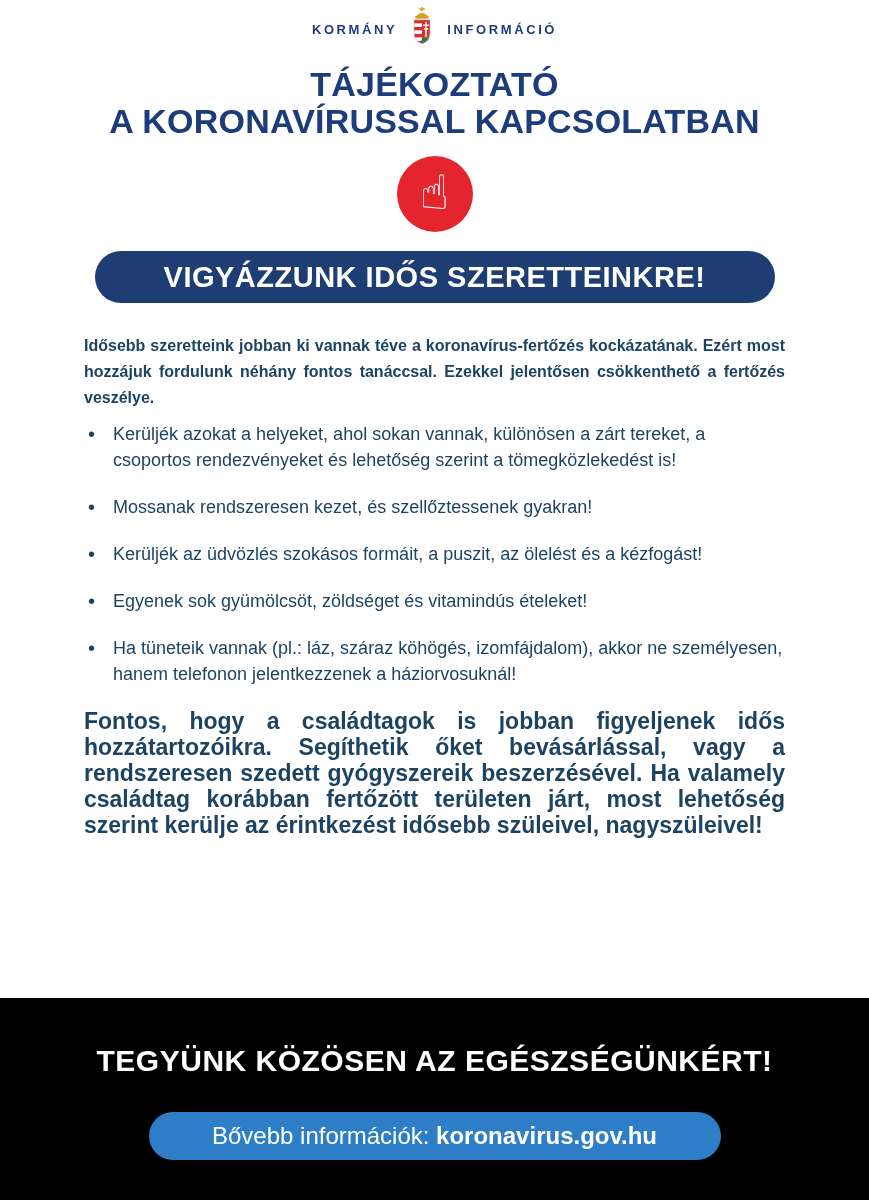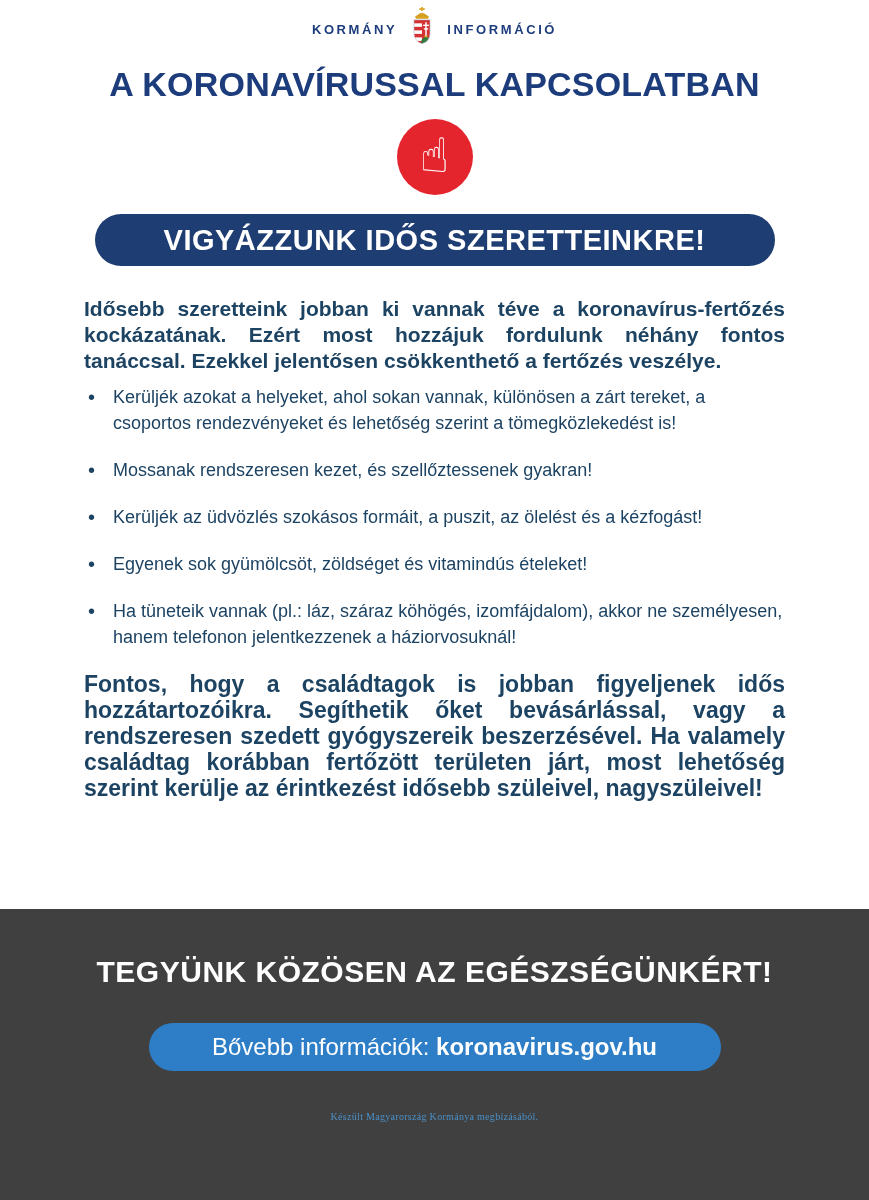--- a/index.html
+++ b/index.html
@@ -64,21 +64,21 @@
   }
 
   
   .content {
     margin: 30px 84px 0 84px;
     color: #1d4363;
     font-size: 18px;
   }
   .intro-paragraph {
     font-weight: 700;
-    font-size: 21px;
+    font-size: 16px;
     line-height: 26px;
     text-align: justify;
   }
   .advice-list {
     list-style: none;
     margin-top: 10px;
   }
   .advice-list li {
     position: relative;
     padding-left: 29px;
@@ -95,22 +95,22 @@
     margin-top: 7px;
     font-weight: 700;
     font-size: 23px;
     line-height: 26px;
     text-align: justify;
   }
 
   
   .footer {
     position: absolute; left: 0; bottom: 0;
-    width: 869px; height: 291px;
-    background: #404040;
+    width: 869px; height: 202px;
+    background: #000000;
     text-align: center;
     margin-top: 44px;
   }
   .footer-headline {
     margin-top: 46px;
     color: #ffffff; font-weight: 700; font-size: 30px;
     letter-spacing: 0.5px;
   }
   .info-button {
     display: inline-flex; align-items: center; justify-content: center;
@@ -172,20 +172,21 @@
             <rect x="22.3" y="27.5" width="5.4" height="1.8" fill="#ffffff"></rect>
           </g>
           <path d="M10 17 h20 v17 q0 9 -10 13 q-10 -4 -10 -13 z" fill="none" stroke="#b3b9c4" stroke-width="0.8"></path>
         </g>
       </svg>
     </span>
     <span class="gov-label">INFORMÁCIÓ</span>
   </div>
 
   <h1 class="main-title">
+    <div>TÁJÉKOZTATÓ</div>
     <div>A KORONAVÍRUSSAL KAPCSOLATBAN</div>
   </h1>
 
   <div class="attention-circle">
     <span class="hand-glyph">☝</span>
   </div>
 
   <div class="banner-pill">
     <span>VIGYÁZZUNK IDŐS SZERETTEINKRE!</span>
   </div>

